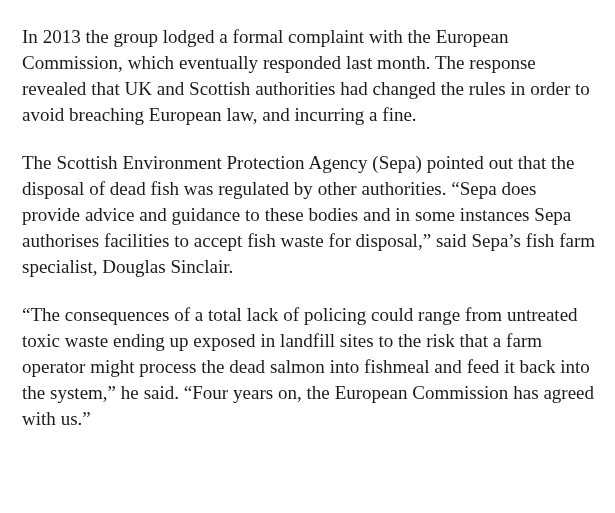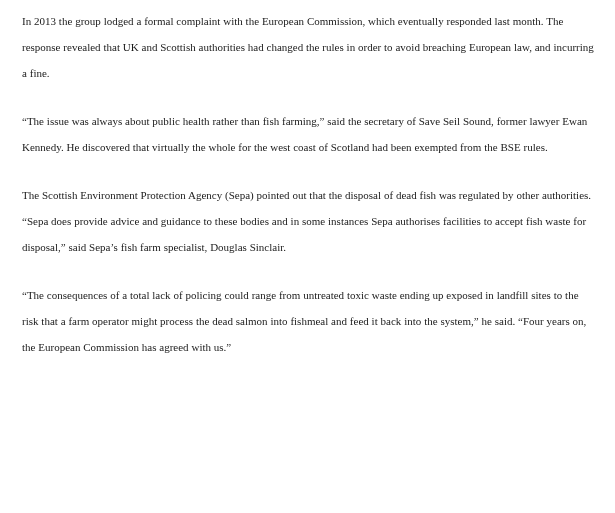--- a/index.html
+++ b/index.html
@@ -14,33 +14,32 @@
     font-family: "Liberation Serif", serif;
     color: #1a1a1a;
   }
   .article {
     box-sizing: border-box;
     width: 615px;
     padding: 8px 18px 0 22px;
   }
   .para {
     font-family: "Liberation Serif", serif;
-    font-size: 11px;
+    font-size: 19px;
     line-height: 26px;
     color: #1b1b1b;
-    margin: 0 0 22px 0;
+    margin: 16px 0 22px 0;
     text-align: left;
     letter-spacing: 0.0px;
     word-spacing: 0.1px;
   }
   .para:last-child {
     margin-bottom: 0;
   }
 </style>
 </head>
 <body>
 
 <div class="article">
   <p class="para">In 2013 the group lodged a formal complaint with the European Commission, which eventually responded last month. The response revealed that UK and Scottish authorities had changed the rules in order to avoid breaching European law, and incurring a fine.</p>
-  <p class="para">“The issue was always about public health rather than fish farming,” said the secretary of Save Seil Sound, former lawyer Ewan Kennedy. He discovered that virtually the whole for the west coast of Scotland had been exempted from the BSE rules.</p>
   <p class="para">The Scottish Environment Protection Agency (Sepa) pointed out that the disposal of dead fish was regulated by other authorities. “Sepa does provide advice and guidance to these bodies and in some instances Sepa authorises facilities to accept fish waste for disposal,” said Sepa’s fish farm specialist, Douglas Sinclair.</p>
   <p class="para">“The consequences of a total lack of policing could range from untreated toxic waste ending up exposed in landfill sites to the risk that a farm operator might process the dead salmon into fishmeal and feed it back into the system,” he said. “Four years on, the European Commission has agreed with us.”</p>
 </div>
 
 </body></html>

